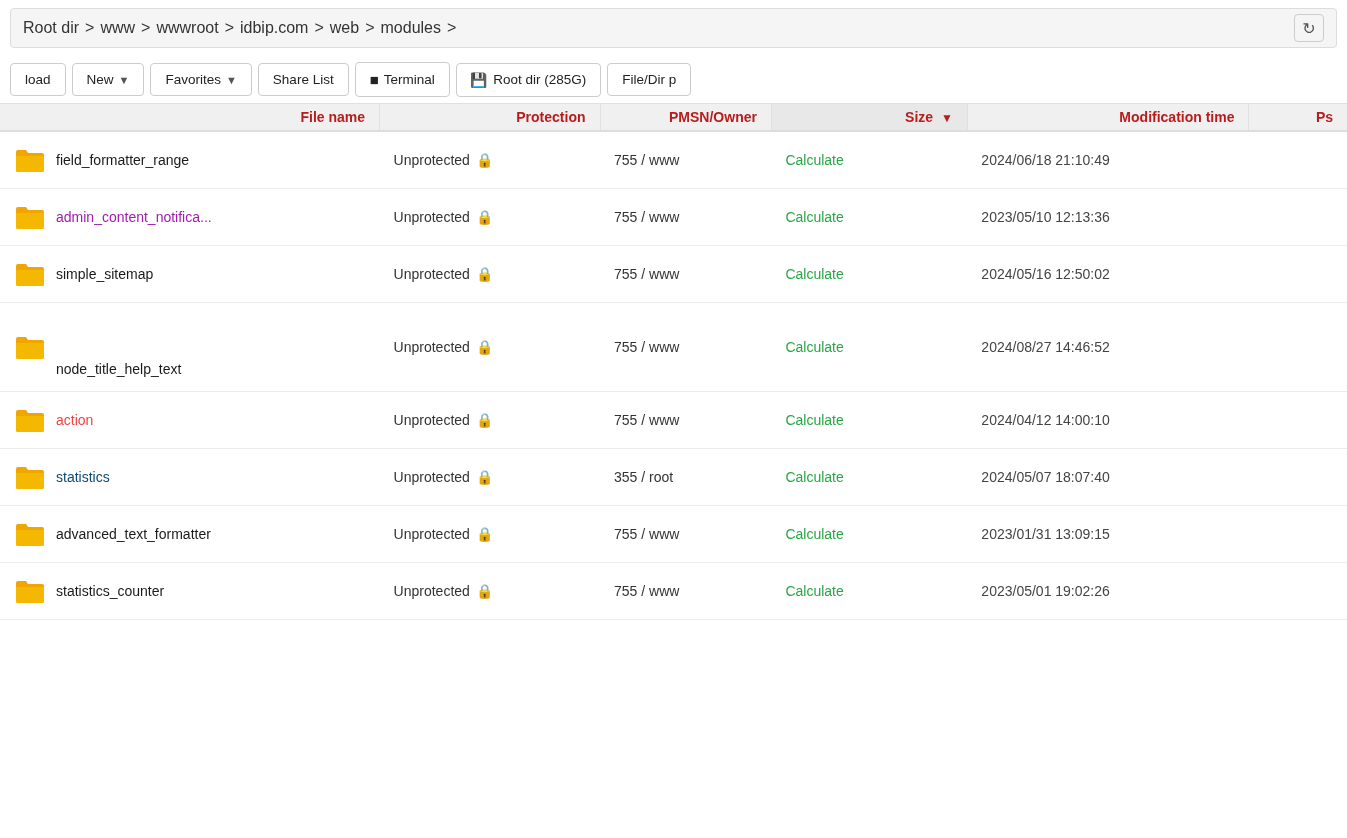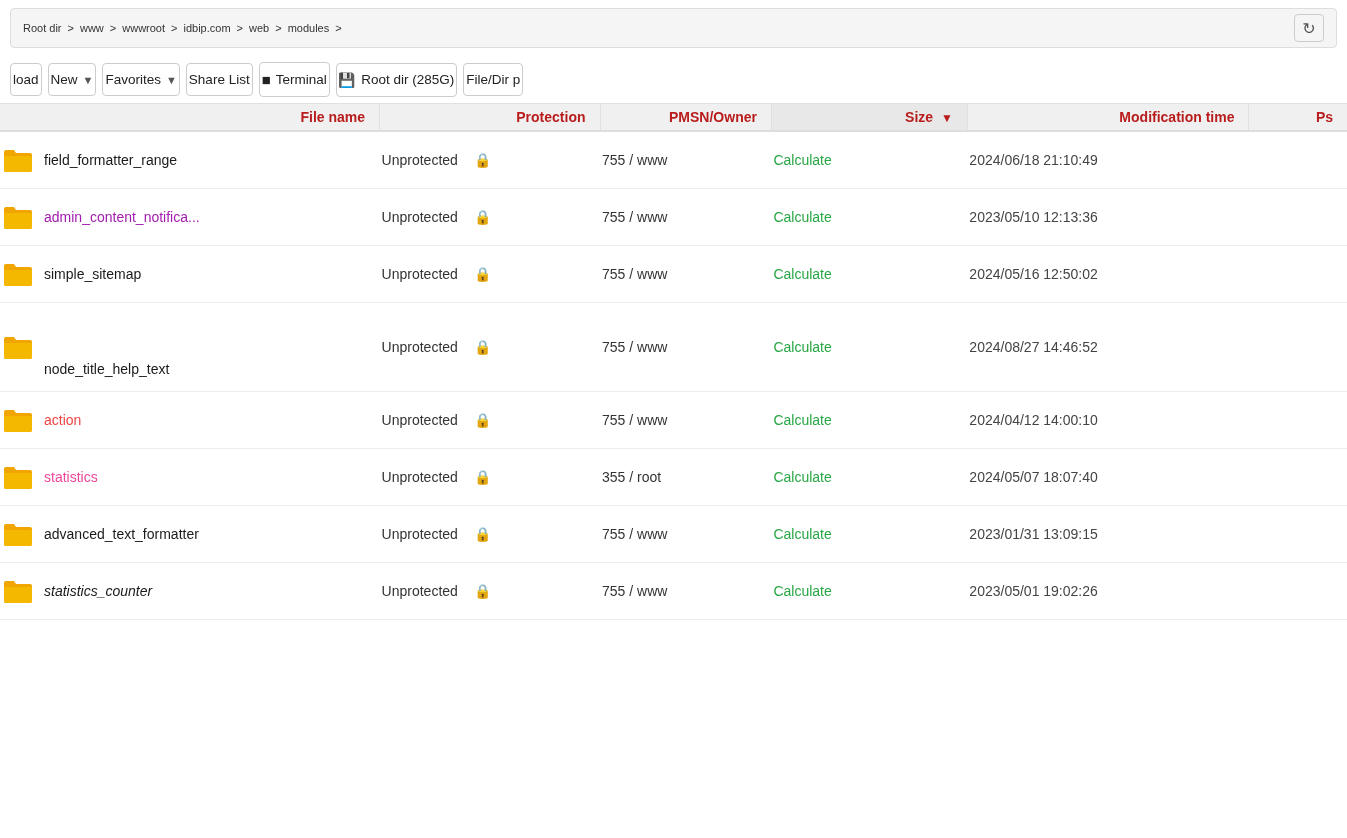--- a/index.html
+++ b/index.html
@@ -9,21 +9,21 @@
     .breadcrumb-bar {
       display: flex;
       align-items: center;
       background: #f5f5f5;
       border: 1px solid #ddd;
       border-radius: 4px;
       margin: 8px 10px;
       padding: 6px 12px;
       height: 40px;
     }
-    .breadcrumb-bar span { color: #333; font-size: 11px; }
+    .breadcrumb-bar span { color: #333; font-size: 16px; }
     .breadcrumb-sep { margin: 0 6px; color: #888; }
     .breadcrumb-refresh {
       margin-left: auto;
       border: 1px solid #ccc;
       border-radius: 4px;
       background: #f5f5f5;
       width: 30px; height: 28px;
       cursor: pointer;
       display: flex; align-items: center; justify-content: center;
       font-size: 16px; color: #555;
@@ -36,21 +36,21 @@
       padding: 6px 10px;
       gap: 6px;
       border-bottom: 1px solid #e0e0e0;
       flex-wrap: nowrap;
       overflow-x: auto;
     }
     .toolbar-btn {
       border: 1px solid #ccc;
       border-radius: 4px;
       background: #fff;
-      padding: 8px 2px;
+      padding: 8px 14px;
       cursor: pointer;
       font-size: 13.5px;
       white-space: nowrap;
       display: flex; align-items: center; gap: 5px;
       color: #222;
     }
     .toolbar-btn .chevron { font-size: 11px; color: #555; }
 
     
     .file-table {
@@ -70,39 +70,39 @@
       border-right: 1px solid #e0e0e0;
       white-space: nowrap;
     }
     .file-table th:last-child { border-right: none; }
     .file-table th.sorted { background: #e8e8e8; }
     .file-table th .sort-icon { margin-left: 4px; font-size: 12px; }
     .file-table tbody tr {
       border-bottom: 1px solid #ececec;
     }
     .file-table td {
-      padding: 14px 2px;
+      padding: 14px 14px;
       font-size: 14px;
       vertical-align: middle;
     }
     .file-name-cell {
       display: flex;
       align-items: center;
       gap: 10px;
     }
     .folder-icon {
       width: 32px; height: 28px;
       display: inline-block;
       position: relative;
     }
     .folder-icon svg { width: 32px; height: 28px; }
     .protection-cell {
       display: flex;
       align-items: center;
-      gap: 16px;
+      gap: 6px;
       color: #333;
     }
     .pmsn { color: #333; }
     .calc-link { color: #28a745; cursor: pointer; font-weight: 500; }
     .mod-time { color: #444; }
 
     
     .col-name { width: 310px; }
     .col-prot { width: 180px; }
     .col-pmsn { width: 140px; }
@@ -282,21 +282,21 @@
     <td class="col-mod mod-time">2024/04/12 14:00:10</td>
     <td class="col-ps"></td>
   </tr>
       <tr>
     <td class="col-name">
       <div class="file-name-cell">
         <span class="folder-icon"><svg viewBox="0 0 32 28" xmlns="http://www.w3.org/2000/svg">
     <path d="M2 6 Q2 4 4 4 L12 4 L14 7 L28 7 Q30 7 30 9 L30 24 Q30 26 28 26 L4 26 Q2 26 2 24 Z" fill="#f0a500"></path>
     <path d="M2 10 L30 10 L30 24 Q30 26 28 26 L4 26 Q2 26 2 24 Z" fill="#f5b800"></path>
   </svg></span>
-        <span style="cursor:pointer; color:#ec4899;text-align:center;">statistics</span>
+        <span style="cursor:pointer; color:#0c4a6e;text-align:center;">statistics</span>
       </div>
     </td>
     <td class="col-prot">
       <div class="protection-cell">
         <span>Unprotected</span>
         <span style="color:#aaa; font-size:14px;">🔒</span>
       </div>
     </td>
     <td class="col-pmsn pmsn">355 / root</td>
     <td class="col-size">
@@ -328,21 +328,21 @@
     <td class="col-mod mod-time">2023/01/31 13:09:15</td>
     <td class="col-ps"></td>
   </tr>
       <tr>
     <td class="col-name">
       <div class="file-name-cell">
         <span class="folder-icon"><svg viewBox="0 0 32 28" xmlns="http://www.w3.org/2000/svg">
     <path d="M2 6 Q2 4 4 4 L12 4 L14 7 L28 7 Q30 7 30 9 L30 24 Q30 26 28 26 L4 26 Q2 26 2 24 Z" fill="#f0a500"></path>
     <path d="M2 10 L30 10 L30 24 Q30 26 28 26 L4 26 Q2 26 2 24 Z" fill="#f5b800"></path>
   </svg></span>
-        <span style="cursor:pointer; color:#1a1a1a;font-style:italic;">statistics_counter</span>
+        <span style="cursor:pointer; color:#1a1a1a;">statistics_counter</span>
       </div>
     </td>
     <td class="col-prot">
       <div class="protection-cell">
         <span>Unprotected</span>
         <span style="color:#aaa; font-size:14px;">🔒</span>
       </div>
     </td>
     <td class="col-pmsn pmsn">755 / www</td>
     <td class="col-size">

